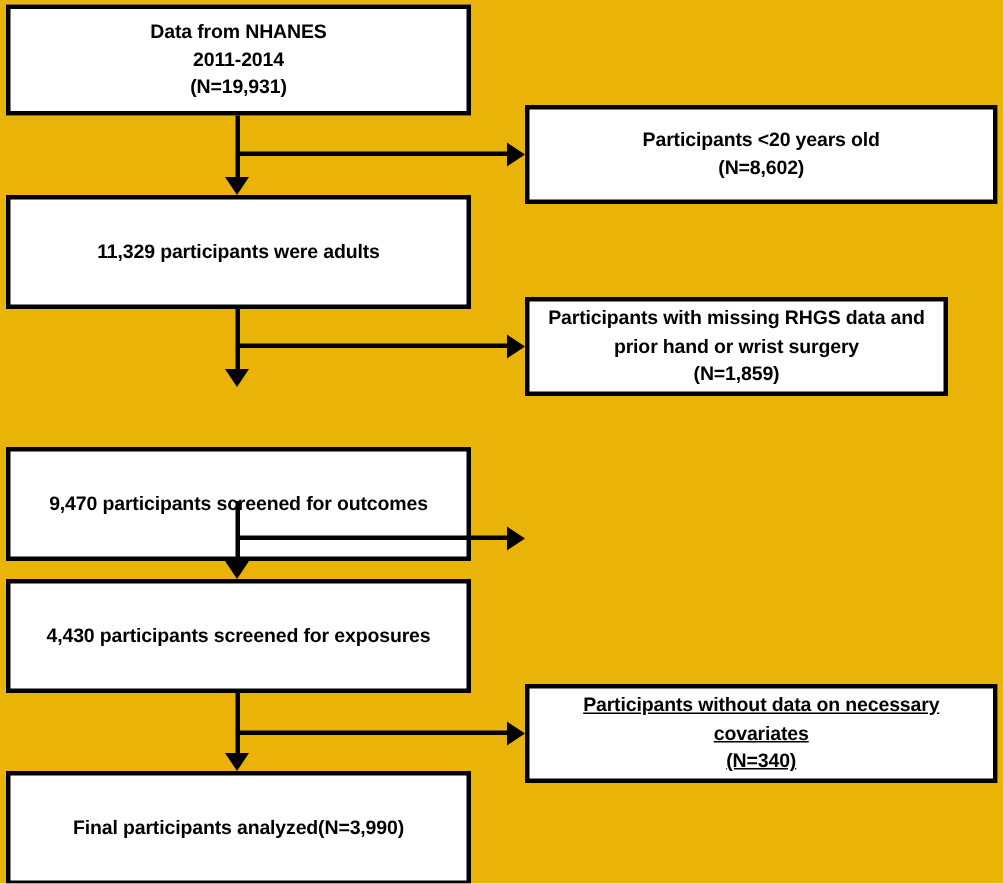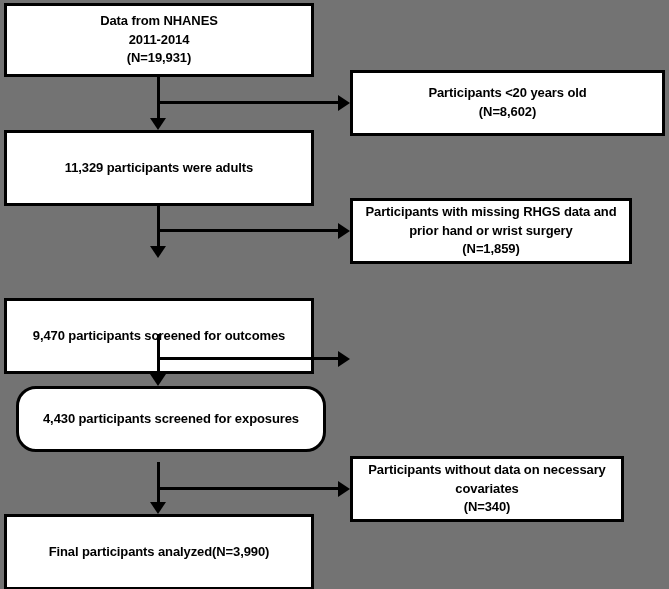--- a/index.html
+++ b/index.html
@@ -4,21 +4,21 @@
 <style>
   html, body {
     margin: 0;
     padding: 0;
     background: #ffffff;
   }
   #flowchart-root {
     position: relative;
     width: 669px;
     height: 589px;
-    background: #737373;
+    background: #eab308;
     font-family: "Liberation Sans", sans-serif;
     overflow: hidden;
   }
   .node-box {
     position: absolute;
     box-sizing: border-box;
     border: 3px solid #000000;
     background: #ffffff;
     display: flex;
     align-items: center;
@@ -31,27 +31,27 @@
     color: #000000;
     line-height: 1.45;
     letter-spacing: -0.1px;
     padding: 0 8px;
     white-space: pre-line;
   }
   
   #box-source      { left: 4px;  top: 3px;   width: 310px; height: 74px; }
   #box-adults      { left: 4px;  top: 130px; width: 310px; height: 76px; align-items: center; }
   #box-outcomes    { left: 4px;  top: 258px; width: 310px; height: 76px; margin-top: 40px; }
-  #box-exposures   { left: 16px;  top: 386px; width: 310px; height: 66px; border-radius: 20px; }
+  #box-exposures   { left: 4px;  top: 386px; width: 310px; height: 76px; }
   #box-final       { left: 4px;  top: 514px; width: 310px; height: 76px; }
   
   #box-excl-age    { left: 350px; top: 70px;  width: 315px; height: 66px; }
   #box-excl-rhgs   { left: 350px; top: 198px; width: 282px; height: 66px; }
   #box-excl-lap    { left: 350px; top: 326px; width: 315px; height: 66px; }
-  #box-excl-covar  { left: 350px; top: 456px; width: 274px; height: 66px; }
+  #box-excl-covar  { left: 350px; top: 456px; width: 315px; height: 66px; text-decoration: underline; }
 
   
   .v-line {
     position: absolute;
     width: 3px;
     background: #000000;
     left: 157px;
   }
   .h-line {
     position: absolute;

